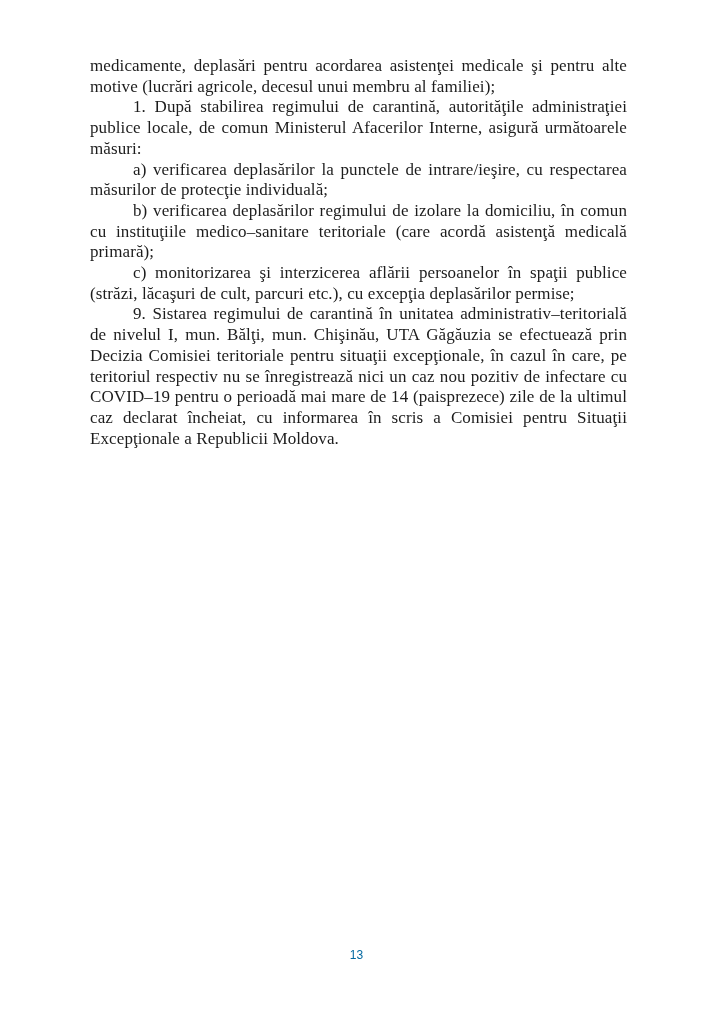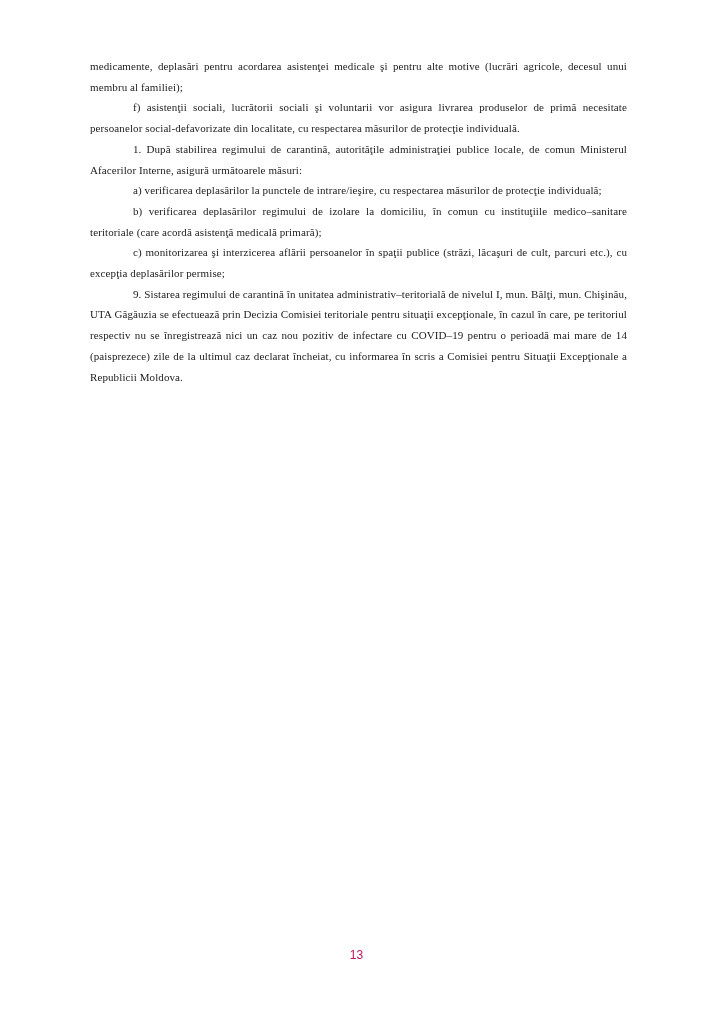--- a/index.html
+++ b/index.html
@@ -14,50 +14,49 @@
     background: #ffffff;
     overflow: hidden;
     font-family: "Liberation Serif", "DejaVu Serif", serif;
   }
   .doc-text {
     position: absolute;
     left: 90px;
     top: 56px;
     width: 537px;
     text-align: justify;
-    font-size: 11px;
+    font-size: 17px;
     line-height: 20.7px;
     color: #1c1c1c;
     letter-spacing: 0.1px;
   }
   .doc-text p.para {
     margin: 0;
     padding: 0;
   }
   .doc-text p.para.indent {
     text-indent: 43px;
   }
   .page-footer {
     position: absolute;
     left: 0;
     top: 948px;
     width: 713px;
     text-align: center;
     font-family: "Liberation Sans", "DejaVu Sans", sans-serif;
     font-size: 12px;
-    color: #be185d;
+    color: #0369a1;
   }
 </style>
 </head>
 <body>
 
 <div class="page">
   <div class="doc-text">
       <p class="para">medicamente, deplasări pentru acordarea asistenţei medicale şi pentru alte motive (lucrări agricole, decesul unui membru al familiei);</p>
-      <p class="para indent">f) asistenţii sociali, lucrătorii sociali şi voluntarii vor asigura livrarea produselor de primă necesitate persoanelor social-defavorizate din localitate, cu respectarea măsurilor de protecţie individuală.</p>
       <p class="para indent">1. După stabilirea regimului de carantină, autorităţile administraţiei publice locale, de comun Ministerul Afacerilor Interne, asigură următoarele măsuri:</p>
       <p class="para indent">a) verificarea deplasărilor la punctele de intrare/ieşire, cu respectarea măsurilor de protecţie individuală;</p>
       <p class="para indent">b) verificarea deplasărilor regimului de izolare la domiciliu, în comun cu instituţiile medico–sanitare teritoriale (care acordă asistenţă medicală primară);</p>
       <p class="para indent">c) monitorizarea şi interzicerea aflării persoanelor în spaţii publice (străzi, lăcaşuri de cult, parcuri etc.), cu excepţia deplasărilor permise;</p>
       <p class="para indent">9. Sistarea regimului de carantină în unitatea administrativ–teritorială de nivelul I, mun. Bălţi, mun. Chişinău, UTA Găgăuzia se efectuează prin Decizia Comisiei teritoriale pentru situaţii excepţionale, în cazul în care, pe teritoriul respectiv nu se înregistrează nici un caz nou pozitiv de infectare cu COVID–19 pentru o perioadă mai mare de 14 (paisprezece) zile de la ultimul caz declarat încheiat, cu informarea în scris a Comisiei pentru Situaţii Excepţionale a Republicii Moldova.</p>
     </div>
   <div class="page-footer">
     <span>13</span>
   </div>
 </div>

